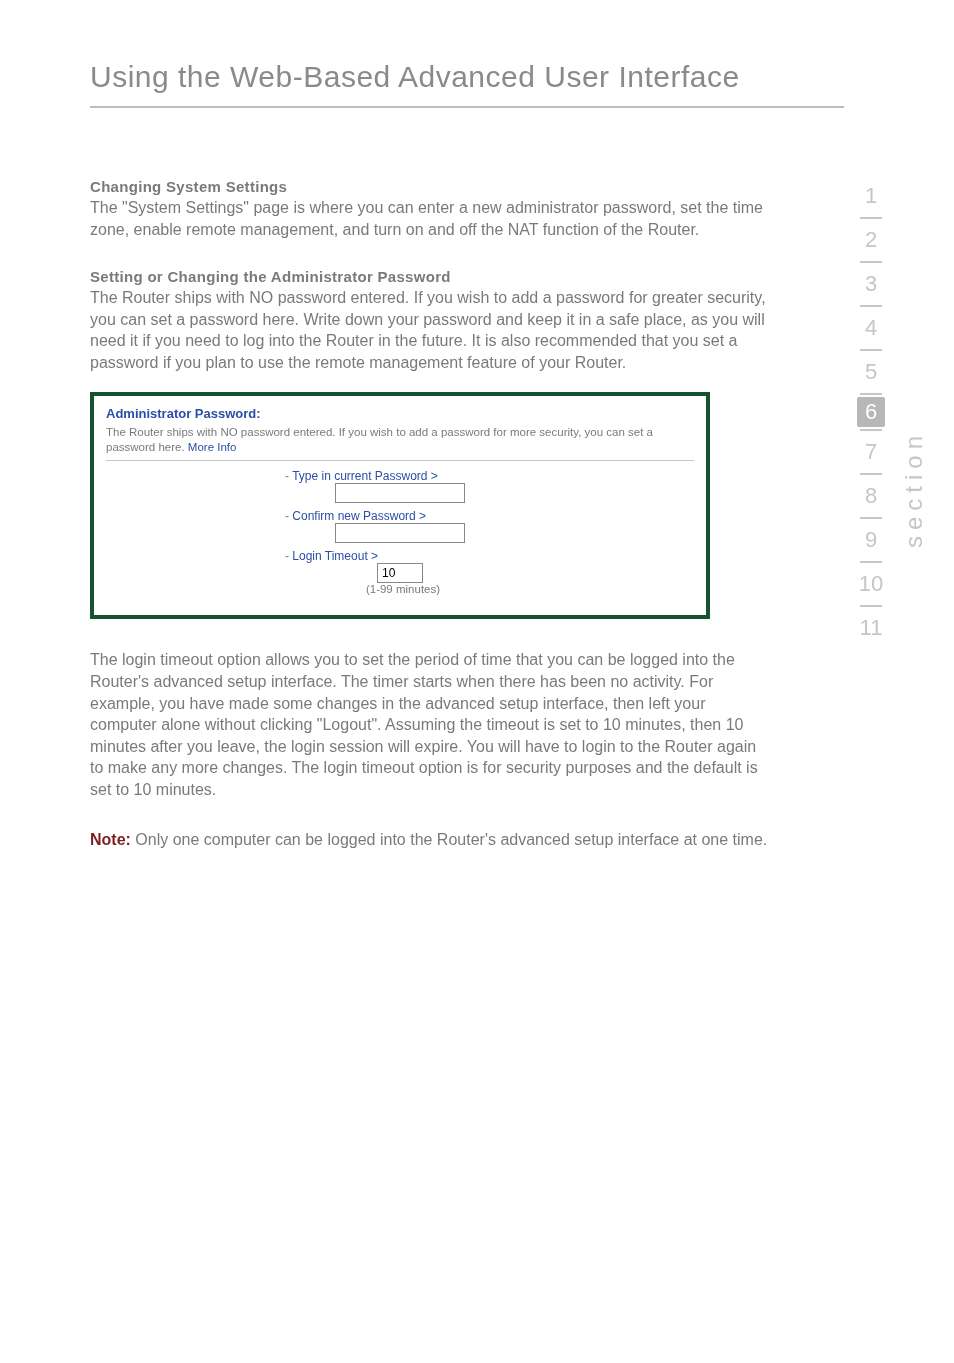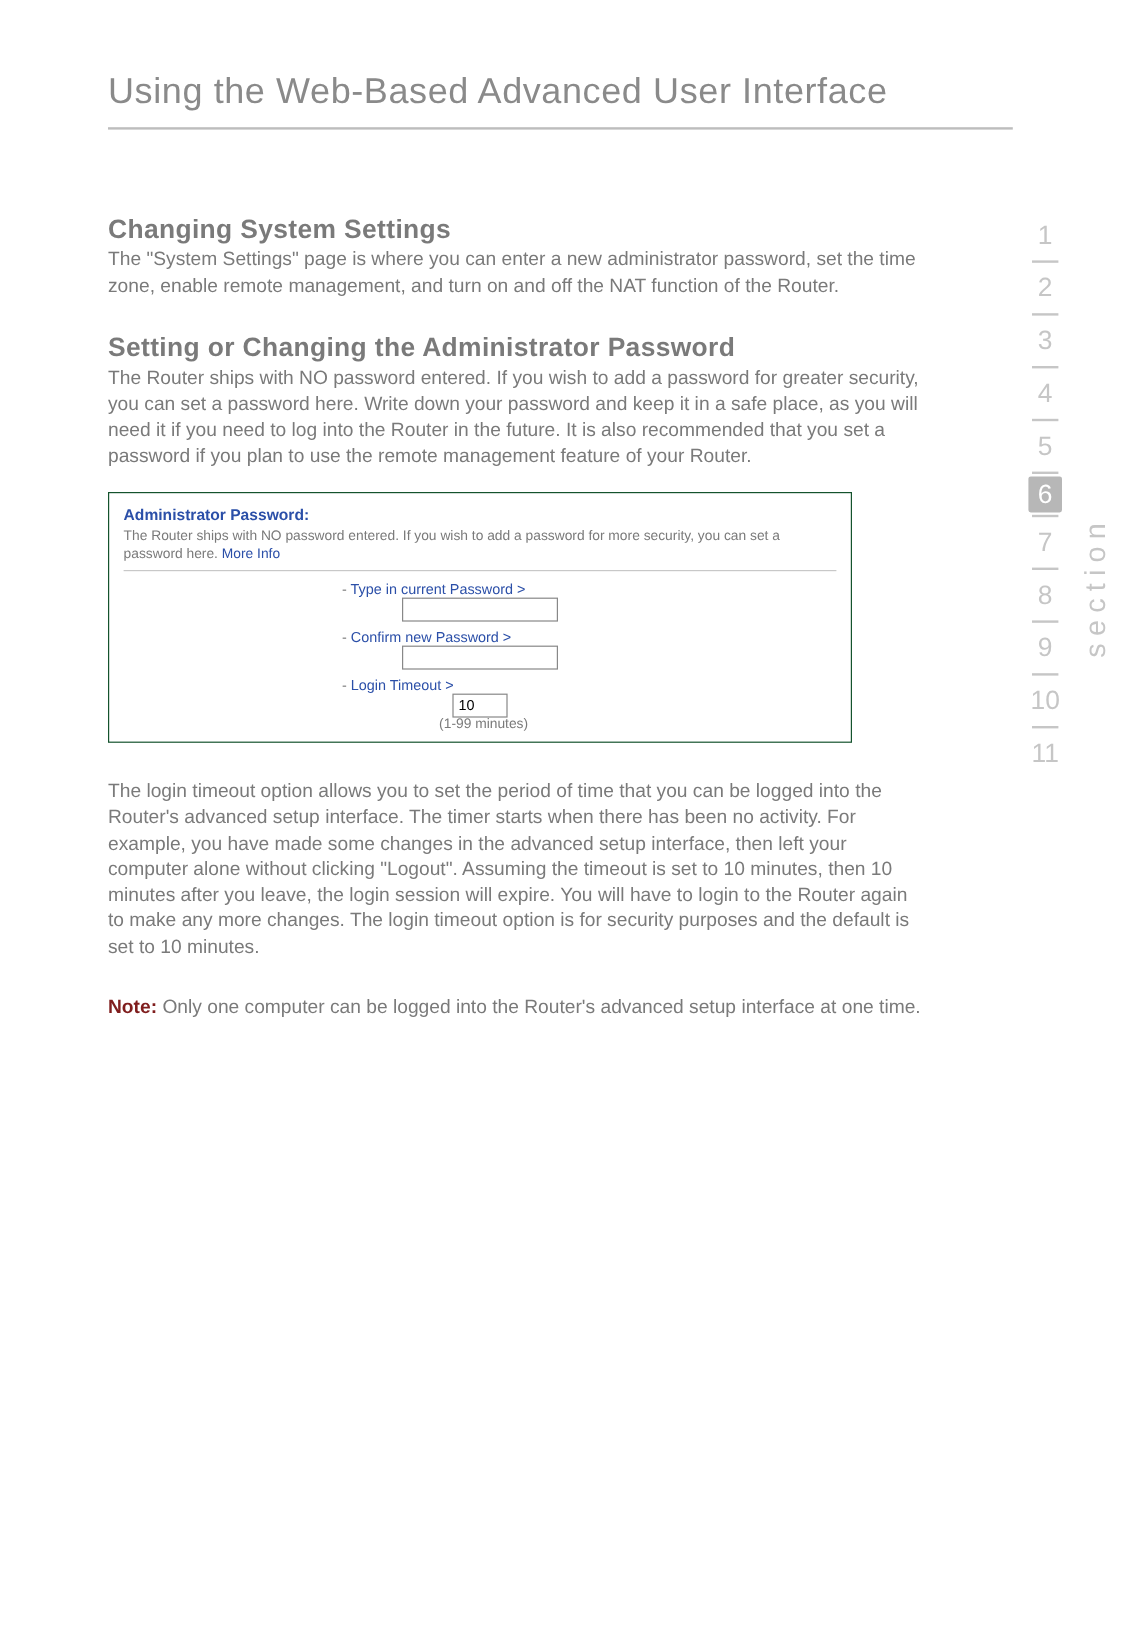--- a/index.html
+++ b/index.html
@@ -1,25 +1,25 @@
 <!DOCTYPE html>
 <html><head>
 <meta charset="utf-8">
 <style>
   * { box-sizing: border-box; margin: 0; padding: 0; }
   html, body { width: 954px; height: 1363px; background: #fff; font-family: Arial, Helvetica, sans-serif; color: #6c6c6c; }
   .page { position: relative; width: 954px; height: 1171px; padding: 60px 110px 0 90px; }
   .chapter-title { font-size: 30px; color: #8a8a8a; letter-spacing: 0.5px; font-weight: 400; margin-bottom: 12px; }
   .title-rule { border: none; border-top: 2px solid #bdbdbd; margin-bottom: 70px; width: 100%; }
   .content { width: 680px; }
-  .h2 { font-size: 22px; color: #7a7a7a; font-weight: bold; letter-spacing: 0.3px; margin-bottom: 2px; }
+  .h2 { font-size: 15px; color: #7a7a7a; font-weight: bold; letter-spacing: 0.3px; margin-bottom: 2px; }
   .body-text { font-size: 16px; line-height: 1.35; color: #7a7a7a; margin-bottom: 28px; }
   .body-text.tight { margin-bottom: 18px; }
   .bold-run { font-weight: bold; color: #7f1d1d; }
-  .panel { border: 1px solid #14532d; width: 620px; padding: 10px 12px 2px 12px; margin-bottom: 30px; }
+  .panel { border: 4px solid #14532d; width: 620px; padding: 10px 12px 14px 12px; margin-bottom: 30px; }
   .panel-title { color: #2b4fa8; font-weight: bold; font-size: 13px; margin-bottom: 4px; }
   .panel-desc { color: #7a7a7a; font-size: 11.5px; line-height: 1.3; }
   .panel-link { color: #2b4fa8; }
   .panel-hr { border: none; border-top: 1px solid #c8c8c8; margin: 6px 0 8px 0; }
   .panel-row { display: flex; align-items: center; margin: 6px 0; font-size: 12px; flex-direction: column; }
   .panel-row .lbl { color: #2b4fa8; width: 230px; }
   .panel-row .lbl .dash { color: #7a7a7a; }
   .panel-row input { border: 1px solid #888; height: 20px; font-size: 12px; padding: 0 4px; background: #fff; }
   .panel-row input.pw { width: 130px; }
   .panel-row input.num { width: 46px; }

